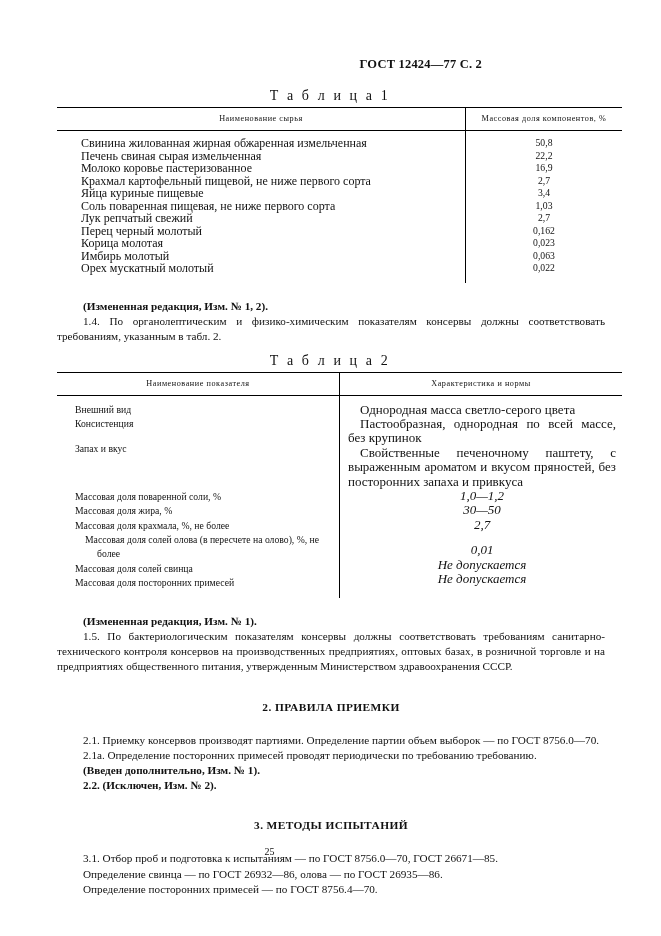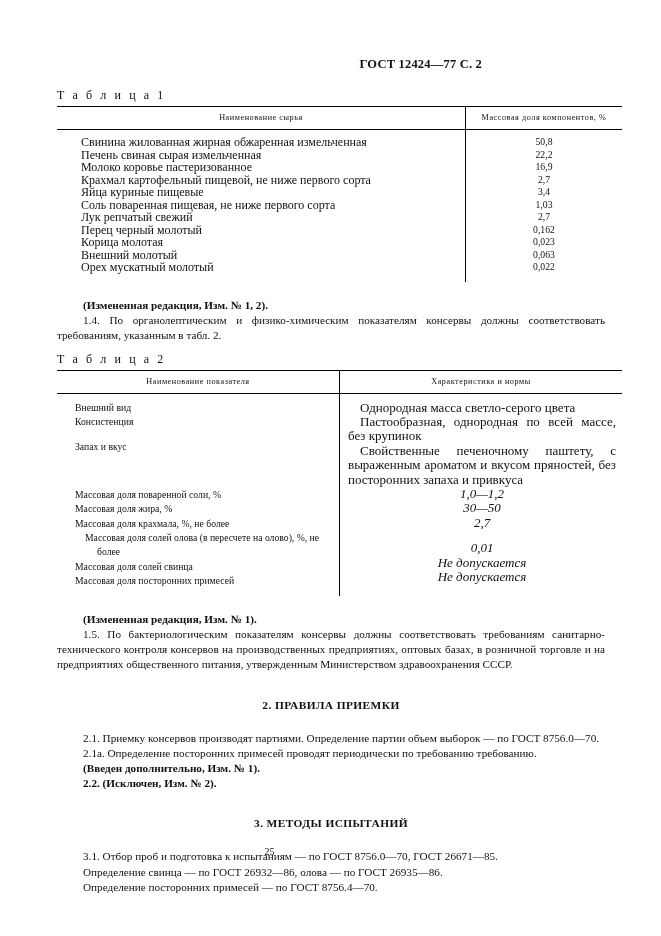--- a/index.html
+++ b/index.html
@@ -37,22 +37,22 @@
   
   .content {
     position: absolute;
     left: 57px;
     top: 88px;
     width: 548px;
   }
 
   
   .table-caption {
-    text-align: left;
-    font-size: 12px;
+    text-align: center;
+    font-size: 14px;
     letter-spacing: 2.6px;
     margin-bottom: 3px;
     padding-right: 2px;
   }
 
   
   table.gost {
     width: 100%;
     border-collapse: collapse;
     table-layout: fixed;
@@ -180,21 +180,21 @@
             <div class="names">
               <div>Свинина жилованная жирная обжаренная измельченная</div>
               <div>Печень свиная сырая измельченная</div>
               <div>Молоко коровье пастеризованное</div>
               <div>Крахмал картофельный пищевой, не ниже первого сорта</div>
               <div>Яйца куриные пищевые</div>
               <div>Соль поваренная пищевая, не ниже первого сорта</div>
               <div>Лук репчатый свежий</div>
               <div>Перец черный молотый</div>
               <div>Корица молотая</div>
-              <div>Внешний молотый</div>
+              <div>Имбирь молотый</div>
               <div>Орех мускатный молотый</div>
             </div>
           </td>
           <td class="col-right">
             <div class="values">
               <div>50,8</div>
               <div>22,2</div>
               <div>16,9</div>
               <div>2,7</div>
               <div>3,4</div>

